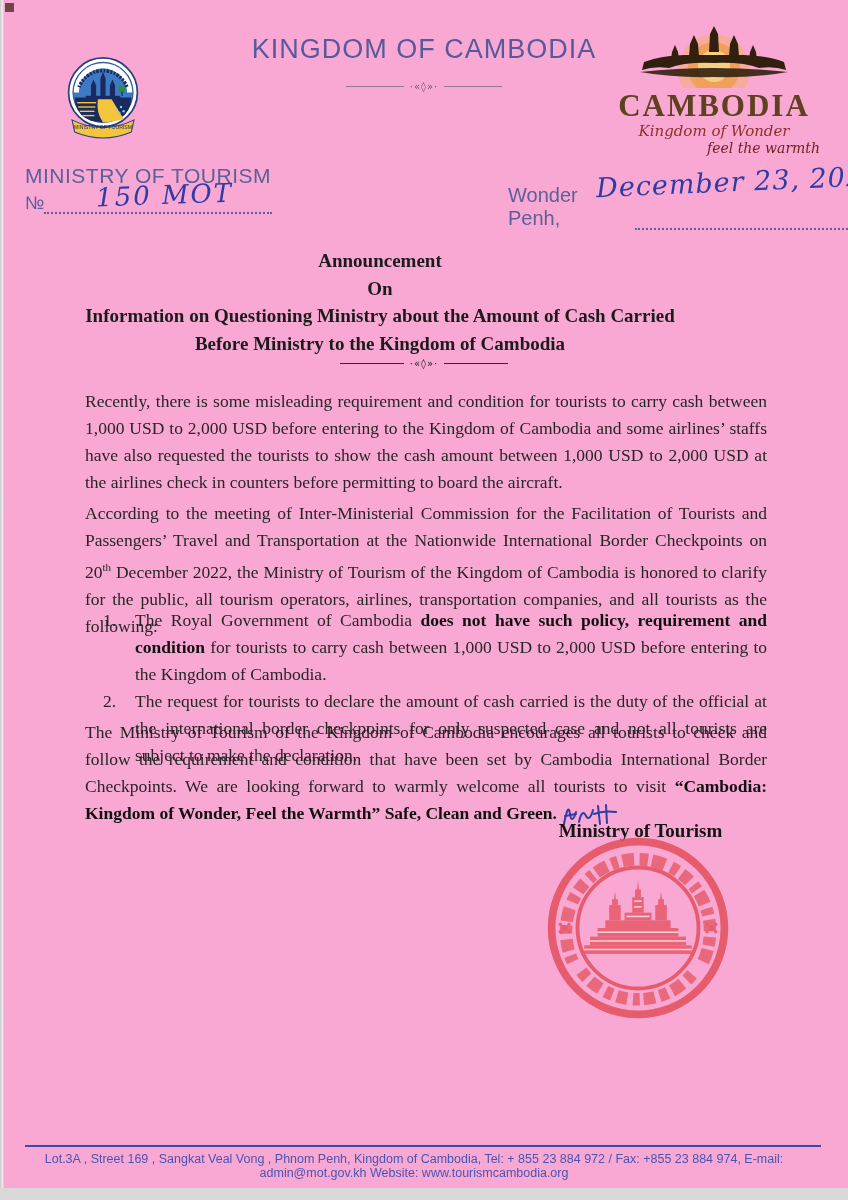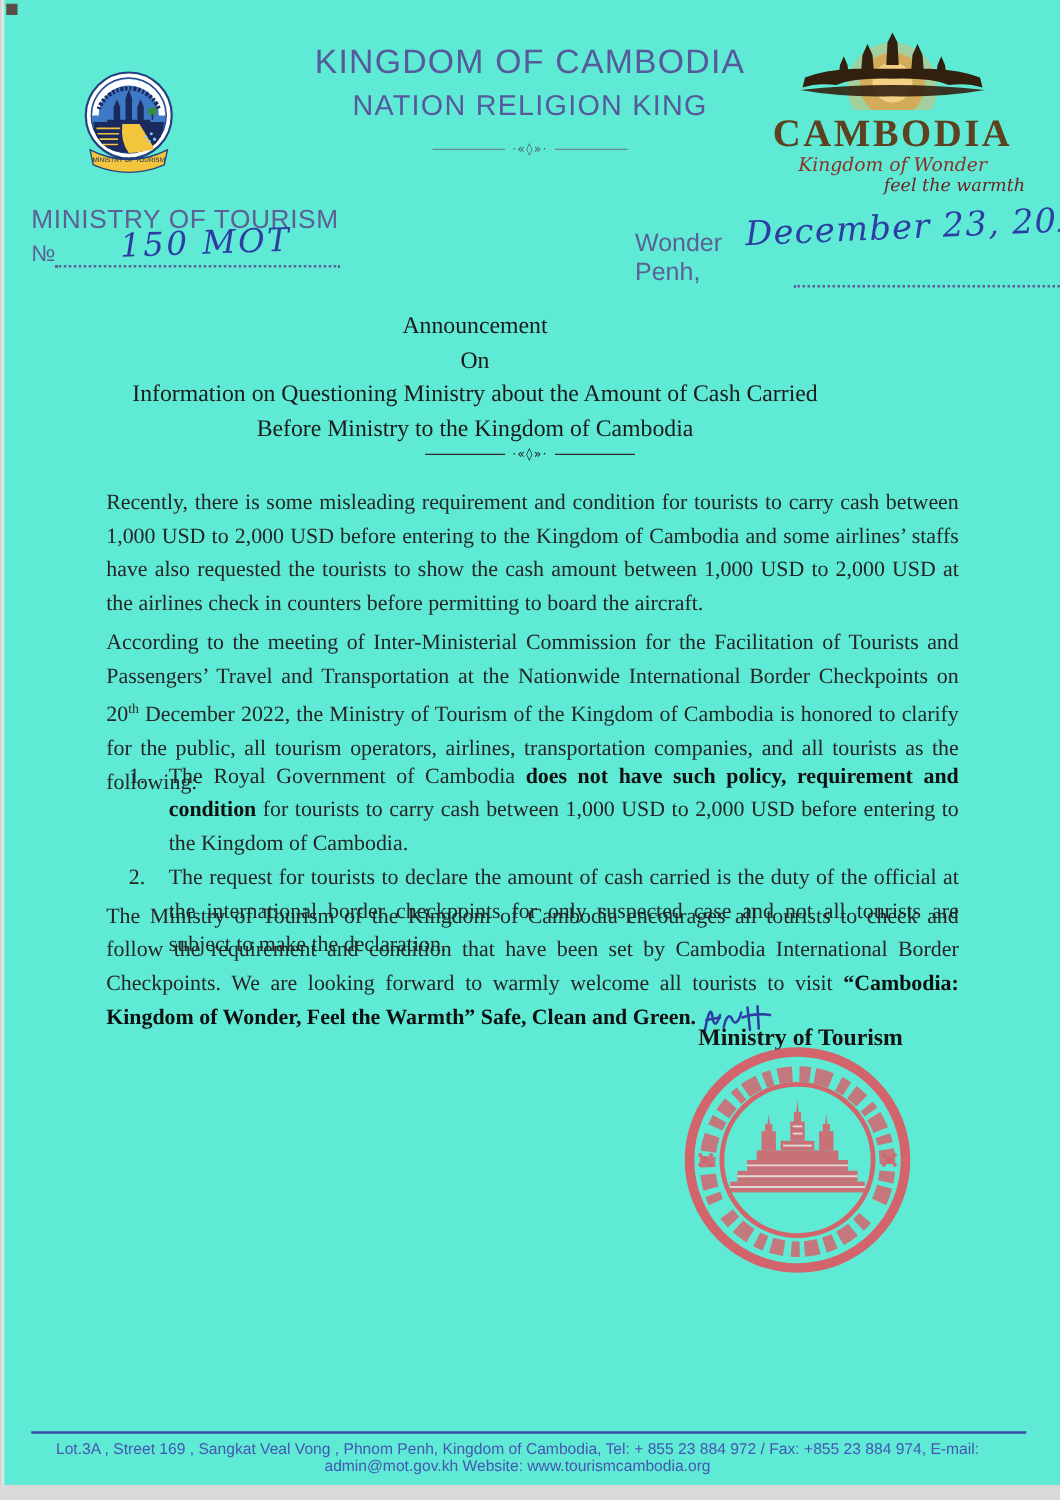--- a/index.html
+++ b/index.html
@@ -1,17 +1,17 @@
 <!DOCTYPE html>
 <html><head>
 <meta charset="utf-8">
 <style>
   html,body{margin:0;padding:0;}
   .page{
-    position:relative;width:848px;height:1200px;background:#5eead4;
+    position:relative;width:848px;height:1200px;background:#f9a8d4;
     font-family:"Liberation Serif",serif;color:#262626;overflow:hidden;
   }
   
   .edge-left{position:absolute;left:0;top:0;width:4px;height:1200px;
     background:linear-gradient(to right,#c9c9c9,#ececec 60%,rgba(255,255,255,0));}
   .bottom-band{position:absolute;left:0;top:1188px;width:848px;height:12px;background:#d9d9d9;}
   .corner-mark{position:absolute;left:5px;top:3px;width:9px;height:9px;background:#59322c;opacity:.85;}
 
   
   .seal-logo{position:absolute;left:60px;top:52px;width:86px;height:110px;}
@@ -41,21 +41,21 @@
   .no-dots{width:228px;}
   .hand{font-family:"DejaVu Serif",serif;font-style:italic;color:#2e3da3;}
   .hand-number{position:absolute;left:96px;top:180px;font-size:26px;transform:rotate(-2deg);letter-spacing:2px;}
   .date-row{position:absolute;left:508px;top:184px;font-family:"Liberation Sans",sans-serif;
     font-size:20px;color:#5c6096;display:flex;align-items:flex-end;}
   .date-dots{width:214px;}
   .hand-date{position:absolute;left:596px;top:166px;font-size:27px;transform:rotate(-2.5deg);letter-spacing:1px;white-space:nowrap;}
 
   
   .title-block{position:absolute;left:0;top:247px;width:760px;text-align:center;
-    font-weight:normal;font-size:19px;line-height:27.5px;color:#1b1b1b;}
+    font-weight:bold;font-size:19px;line-height:27.5px;color:#1b1b1b;}
 
   
   .para{position:absolute;left:85px;width:682px;font-size:17.5px;line-height:27px;
     text-align:justify;color:#262626;}
   .p1{top:388px;}
   .p2{top:500px;}
   .list{position:absolute;left:103px;width:664px;top:607px;font-size:17.5px;line-height:27px;}
   .li{display:flex;}
   .li .num{width:32px;flex:none;}
   .li .litext{flex:1;text-align:justify;}
@@ -108,21 +108,20 @@
         <circle cx="74" cy="68" r="1.4"></circle>
     </g>
     <circle cx="72" cy="42" r="4" fill="#2f8f3f"></circle>
     <rect x="71.3" y="45" width="1.5" height="5" fill="#1a2a5e"></rect>
     <path d="M14 78 Q50 96 86 78 L83 92 Q50 106 17 92 Z" fill="#f2c53d" stroke="#24407f" stroke-width="1.2"></path>
     <text x="50" y="89" text-anchor="middle" font-size="6" fill="#1a2a5e" font-family="Liberation Sans, sans-serif">MINISTRY OF TOURISM</text>
   </svg>
 
   <div class="center-header">
     <div class="kingdom">KINGDOM OF CAMBODIA</div>
-    <div class="motto">NATION RELIGION KING</div>
     <div class="orn orn1">
       <span class="bar"></span>
         <span class="core">·«◊»·</span>
         <span class="bar"></span>
     </div>
   </div>
 
   <div class="brand-logo">
     <svg width="200" height="66" viewBox="0 0 200 66">
       <circle cx="100" cy="48" r="36" fill="#f3b05a" opacity=".45"></circle>

